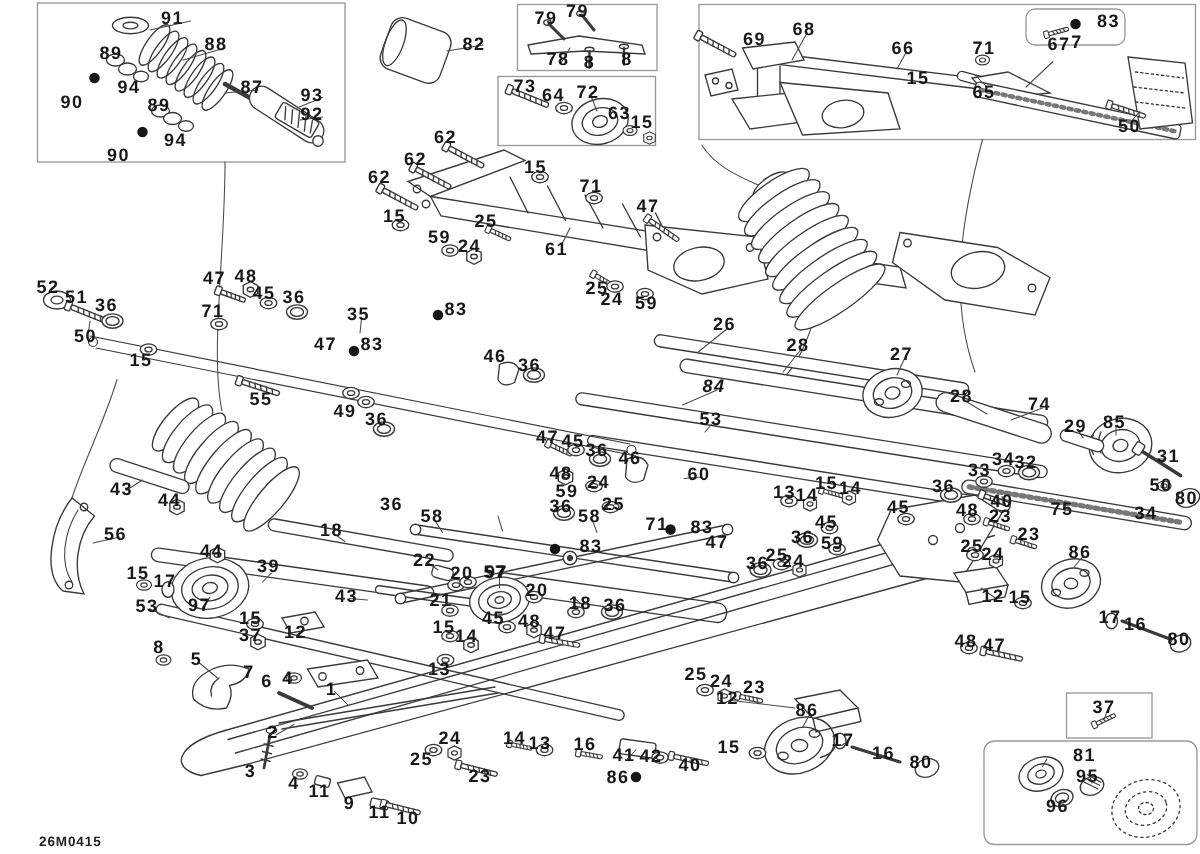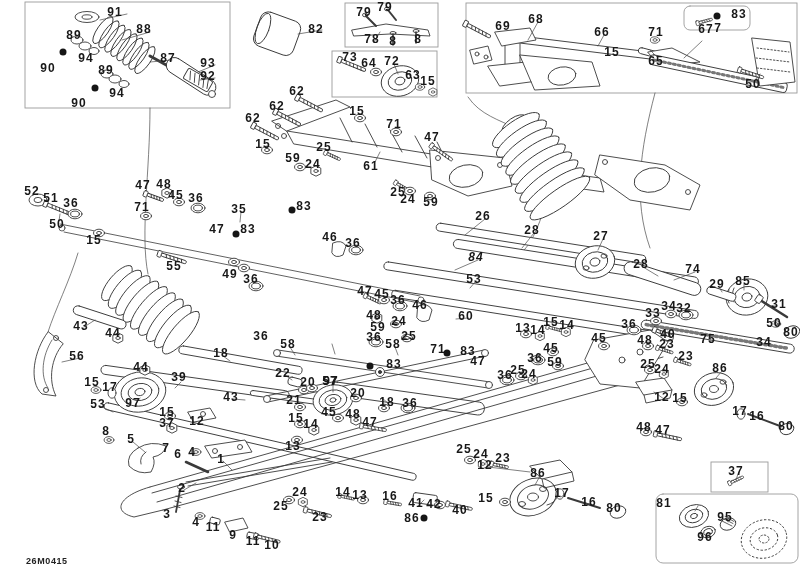--- a/index.html
+++ b/index.html
@@ -718,21 +718,21 @@
       <span class="part-label" style="left: 390px; top: 496px;">16</span>
       <span class="part-label" style="left: 416px; top: 503px;">41</span>
       <span class="part-label" style="left: 434px; top: 504px;">42</span>
       <span class="part-label" style="left: 460px; top: 510px;">40</span>
       <span class="part-label" style="left: 412px; top: 518px;">86</span>
       <span class="part-label" style="left: 538px; top: 473px;">86</span>
       <span class="part-label" style="left: 562px; top: 493px;">17</span>
       <span class="part-label" style="left: 589px; top: 502px;">16</span>
       <span class="part-label" style="left: 614px; top: 508px;">80</span>
       <span class="part-label" style="left: 736px; top: 471px;">37</span>
-      <span class="part-label" style="left: 664px; top: 503px;">81</span>
+      <span class="part-label" style="left: 723px; top: 503px;">81</span>
       <span class="part-label" style="left: 725px; top: 517px;">95</span>
       <span class="part-label" style="left: 705px; top: 537px;">96</span>
       <span class="dot-marker" style="left: 63px; top: 52px;"></span>
       <span class="dot-marker" style="left: 95px; top: 88px;"></span>
       <span class="dot-marker" style="left: 717px; top: 16px;"></span>
       <span class="dot-marker" style="left: 236px; top: 234px;"></span>
       <span class="dot-marker" style="left: 292px; top: 210px;"></span>
       <span class="dot-marker" style="left: 447px; top: 353px;"></span>
       <span class="dot-marker" style="left: 370px; top: 366px;"></span>
       <span class="dot-marker" style="left: 424px; top: 518px;"></span>

